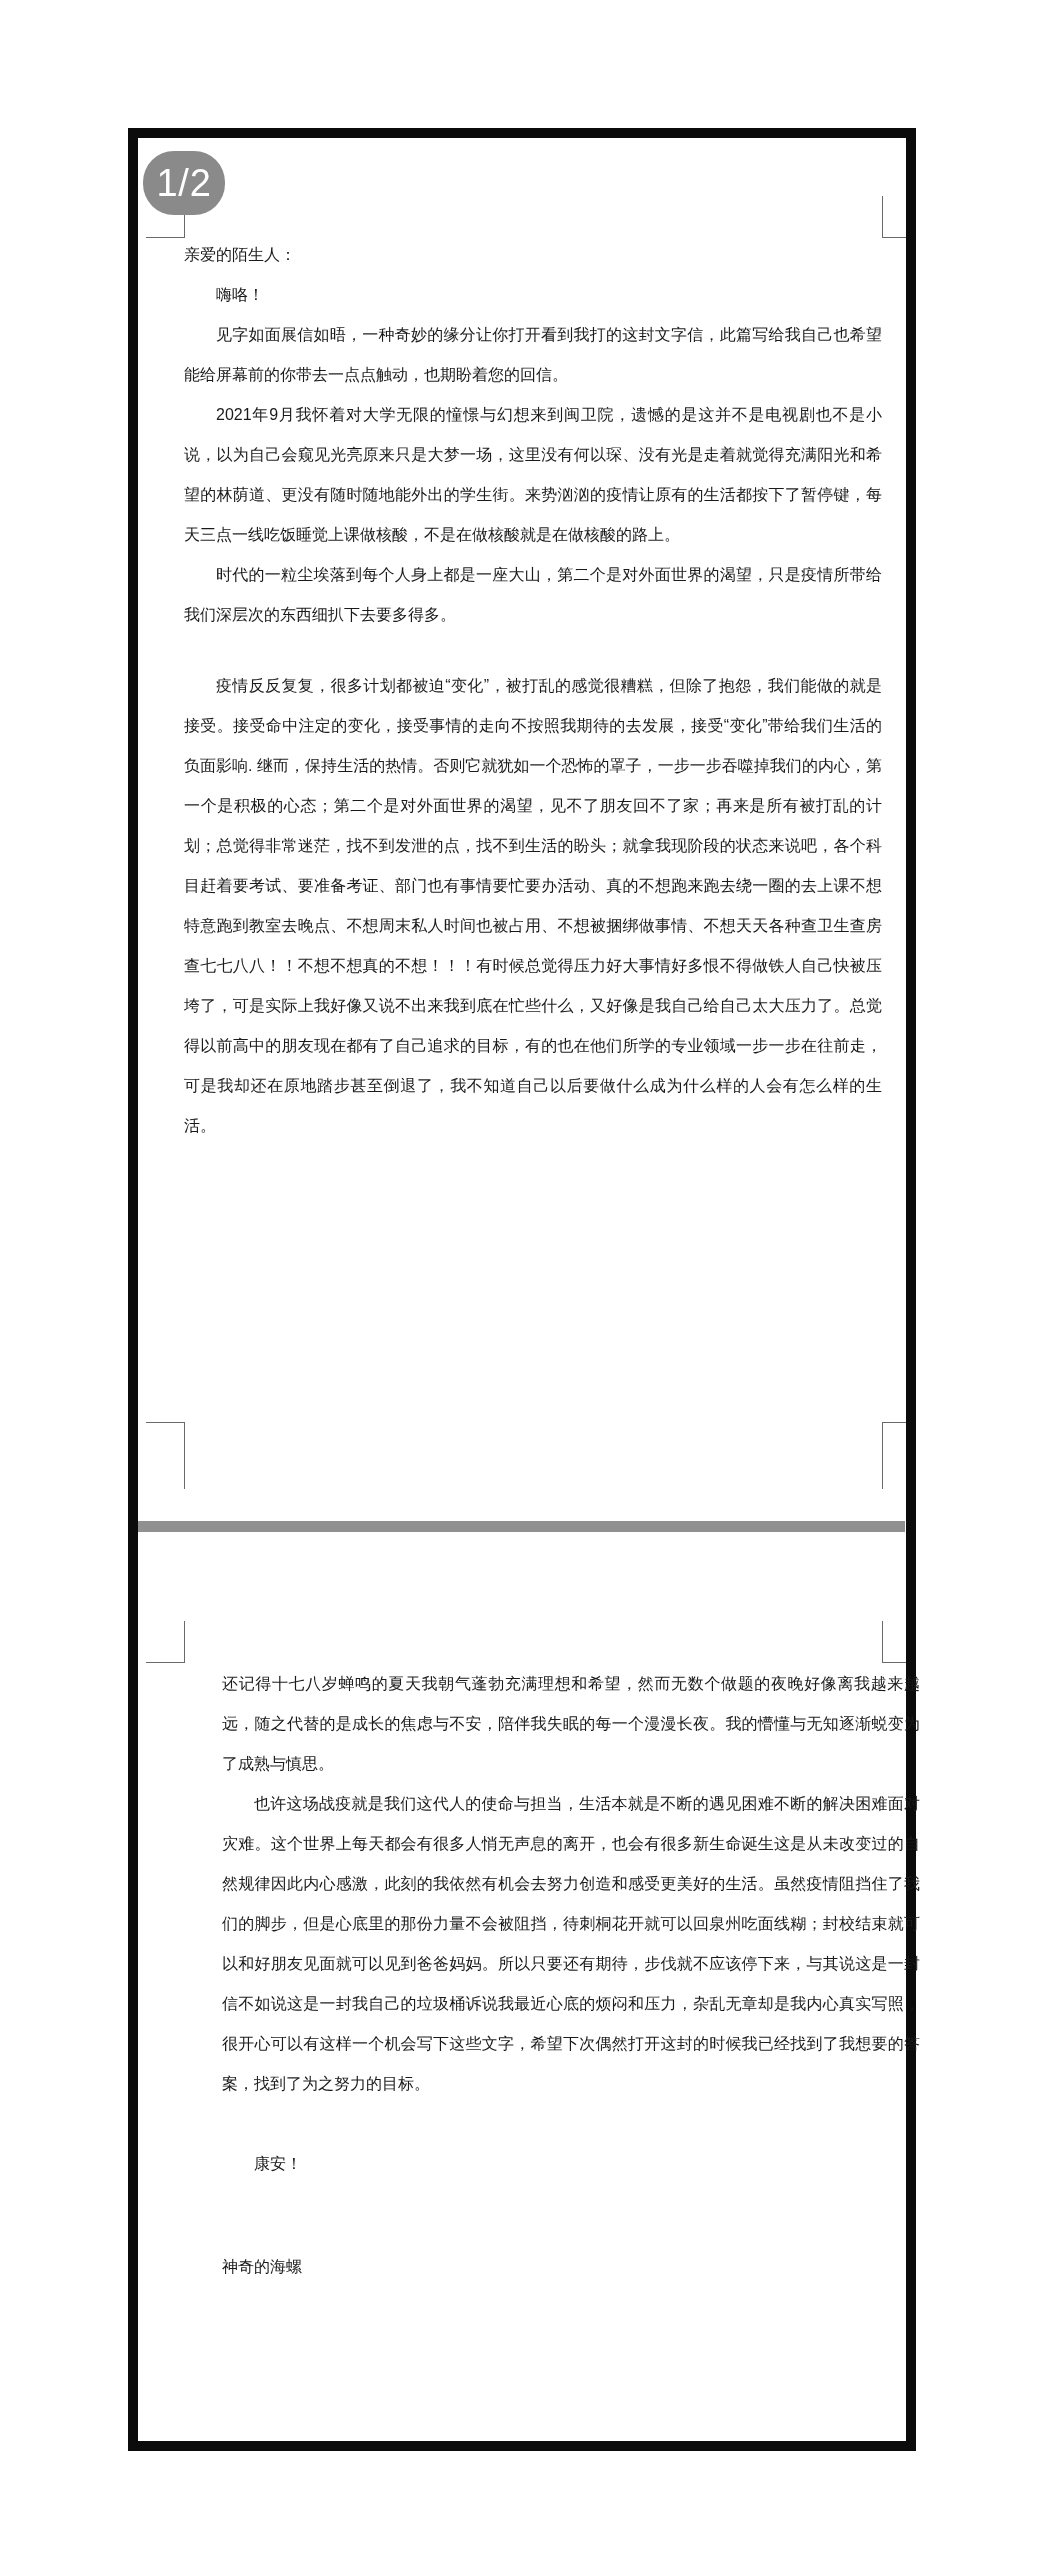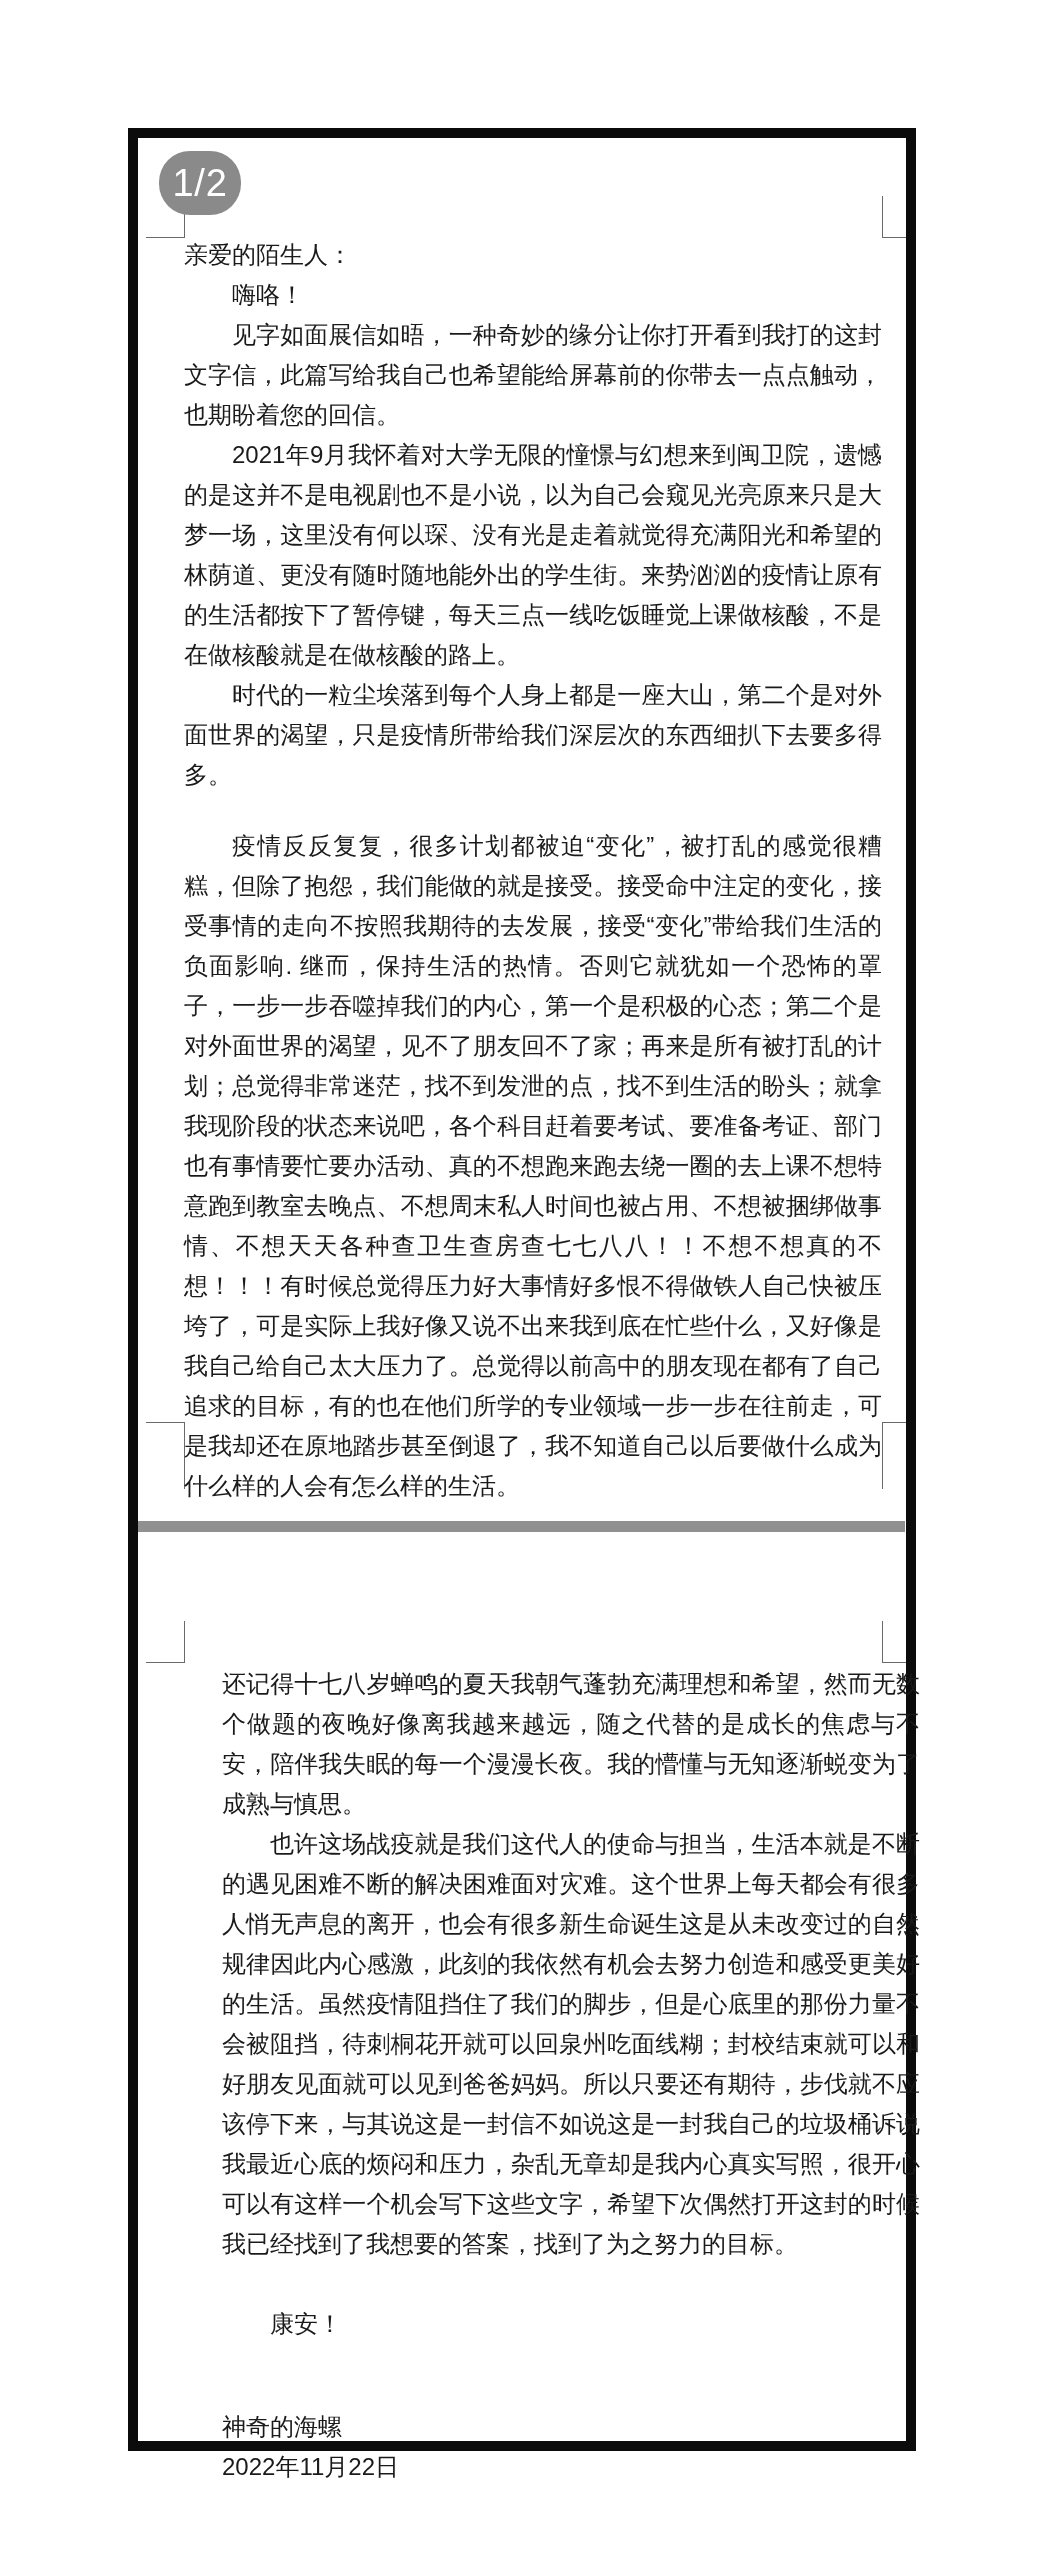--- a/index.html
+++ b/index.html
@@ -16,37 +16,37 @@
     box-sizing:border-box;
     border:10.7px solid #0b0b0b;
     background:#ffffff;
   }
   .divider{
     position:absolute;left:138px;top:1521px;
     width:767px;height:10.7px;
     background:#909090;
   }
   .badge{
-    position:absolute;left:159px;top:151px;
+    position:absolute;left:143px;top:151px;
     width:82px;height:64px;
     background:#8a8a8a;border-radius:31px;
     color:#ffffff;font-size:38px;line-height:64px;
     text-align:center;z-index:5;
     letter-spacing:0.8px;
   }
   
   .mark{position:absolute;z-index:1;}
   .mark-tl{left:146px;width:38px;height:41px;border-right:1.6px solid #6a6a6a;border-bottom:1.6px solid #6a6a6a;}
   .mark-tr{left:882px;width:23px;height:41px;border-left:1.6px solid #6a6a6a;border-bottom:1.6px solid #6a6a6a;}
   .mark-bl{left:146px;width:38px;height:66px;border-right:1.6px solid #6a6a6a;border-top:1.6px solid #6a6a6a;}
   .mark-br{left:882px;width:23px;height:66px;border-left:1.6px solid #6a6a6a;border-top:1.6px solid #6a6a6a;}
   .p1-t{top:196px;}  .p1-b{top:1422px;}  .p2-t{top:1621px;}
   .textblock{
     position:absolute;left:184px;width:698px;
-    color:#1a1a1a;font-size:24px;line-height:40px;
+    color:#1a1a1a;font-size:16px;line-height:40px;
     text-align:justify;text-justify:inter-ideograph;
     z-index:2;
   }
   .tb-page1{top:235px;}
   .tb-page2{top:1664px;margin-left:38px;}
   .textblock p{margin:0;padding:0;}
   .indent{text-indent:2em;}
   .gap-before{margin-top:31px !important;}
   .blank-line{height:40px;}
   .sig-block{margin-top:63px;text-align:right;}
@@ -80,18 +80,17 @@
     <p class="indent gap-before">疫情反反复复，很多计划都被迫“变化”，被打乱的感觉很糟糕，但除了抱怨，我们能做的就是接受。接受命中注定的变化，接受事情的走向不按照我期待的去发展，接受“变化”带给我们生活的负面影响. 继而，保持生活的热情。否则它就犹如一个恐怖的罩子，一步一步吞噬掉我们的内心，第一个是积极的心态；第二个是对外面世界的渴望，见不了朋友回不了家；再来是所有被打乱的计划；总觉得非常迷茫，找不到发泄的点，找不到生活的盼头；就拿我现阶段的状态来说吧，各个科目赶着要考试、要准备考证、部门也有事情要忙要办活动、真的不想跑来跑去绕一圈的去上课不想特意跑到教室去晚点、不想周末私人时间也被占用、不想被捆绑做事情、不想天天各种查卫生查房查七七八八！！不想不想真的不想！！！有时候总觉得压力好大事情好多恨不得做铁人自己快被压垮了，可是实际上我好像又说不出来我到底在忙些什么，又好像是我自己给自己太大压力了。总觉得以前高中的朋友现在都有了自己追求的目标，有的也在他们所学的专业领域一步一步在往前走，可是我却还在原地踏步甚至倒退了，我不知道自己以后要做什么成为什么样的人会有怎么样的生活。</p>
   </div>
 
   <div class="textblock tb-page2">
     <p>还记得十七八岁蝉鸣的夏天我朝气蓬勃充满理想和希望，然而无数个做题的夜晚好像离我越来越远，随之代替的是成长的焦虑与不安，陪伴我失眠的每一个漫漫长夜。我的懵懂与无知逐渐蜕变为了成熟与慎思。</p>
     <p class="indent">也许这场战疫就是我们这代人的使命与担当，生活本就是不断的遇见困难不断的解决困难面对灾难。这个世界上每天都会有很多人悄无声息的离开，也会有很多新生命诞生这是从未改变过的自然规律因此内心感激，此刻的我依然有机会去努力创造和感受更美好的生活。虽然疫情阻挡住了我们的脚步，但是心底里的那份力量不会被阻挡，待刺桐花开就可以回泉州吃面线糊；封校结束就可以和好朋友见面就可以见到爸爸妈妈。所以只要还有期待，步伐就不应该停下来，与其说这是一封信不如说这是一封我自己的垃圾桶诉说我最近心底的烦闷和压力，杂乱无章却是我内心真实写照，很开心可以有这样一个机会写下这些文字，希望下次偶然打开这封的时候我已经找到了我想要的答案，找到了为之努力的目标。</p>
     <div class="blank-line"></div>
     <p class="indent">康安！</p>
     <div class="sig-block">
       <p>神奇的海螺</p>
-      <p>2022年11月22日</p>
     </div>
   </div>
 
 </div>
 
 
 </body></html>

